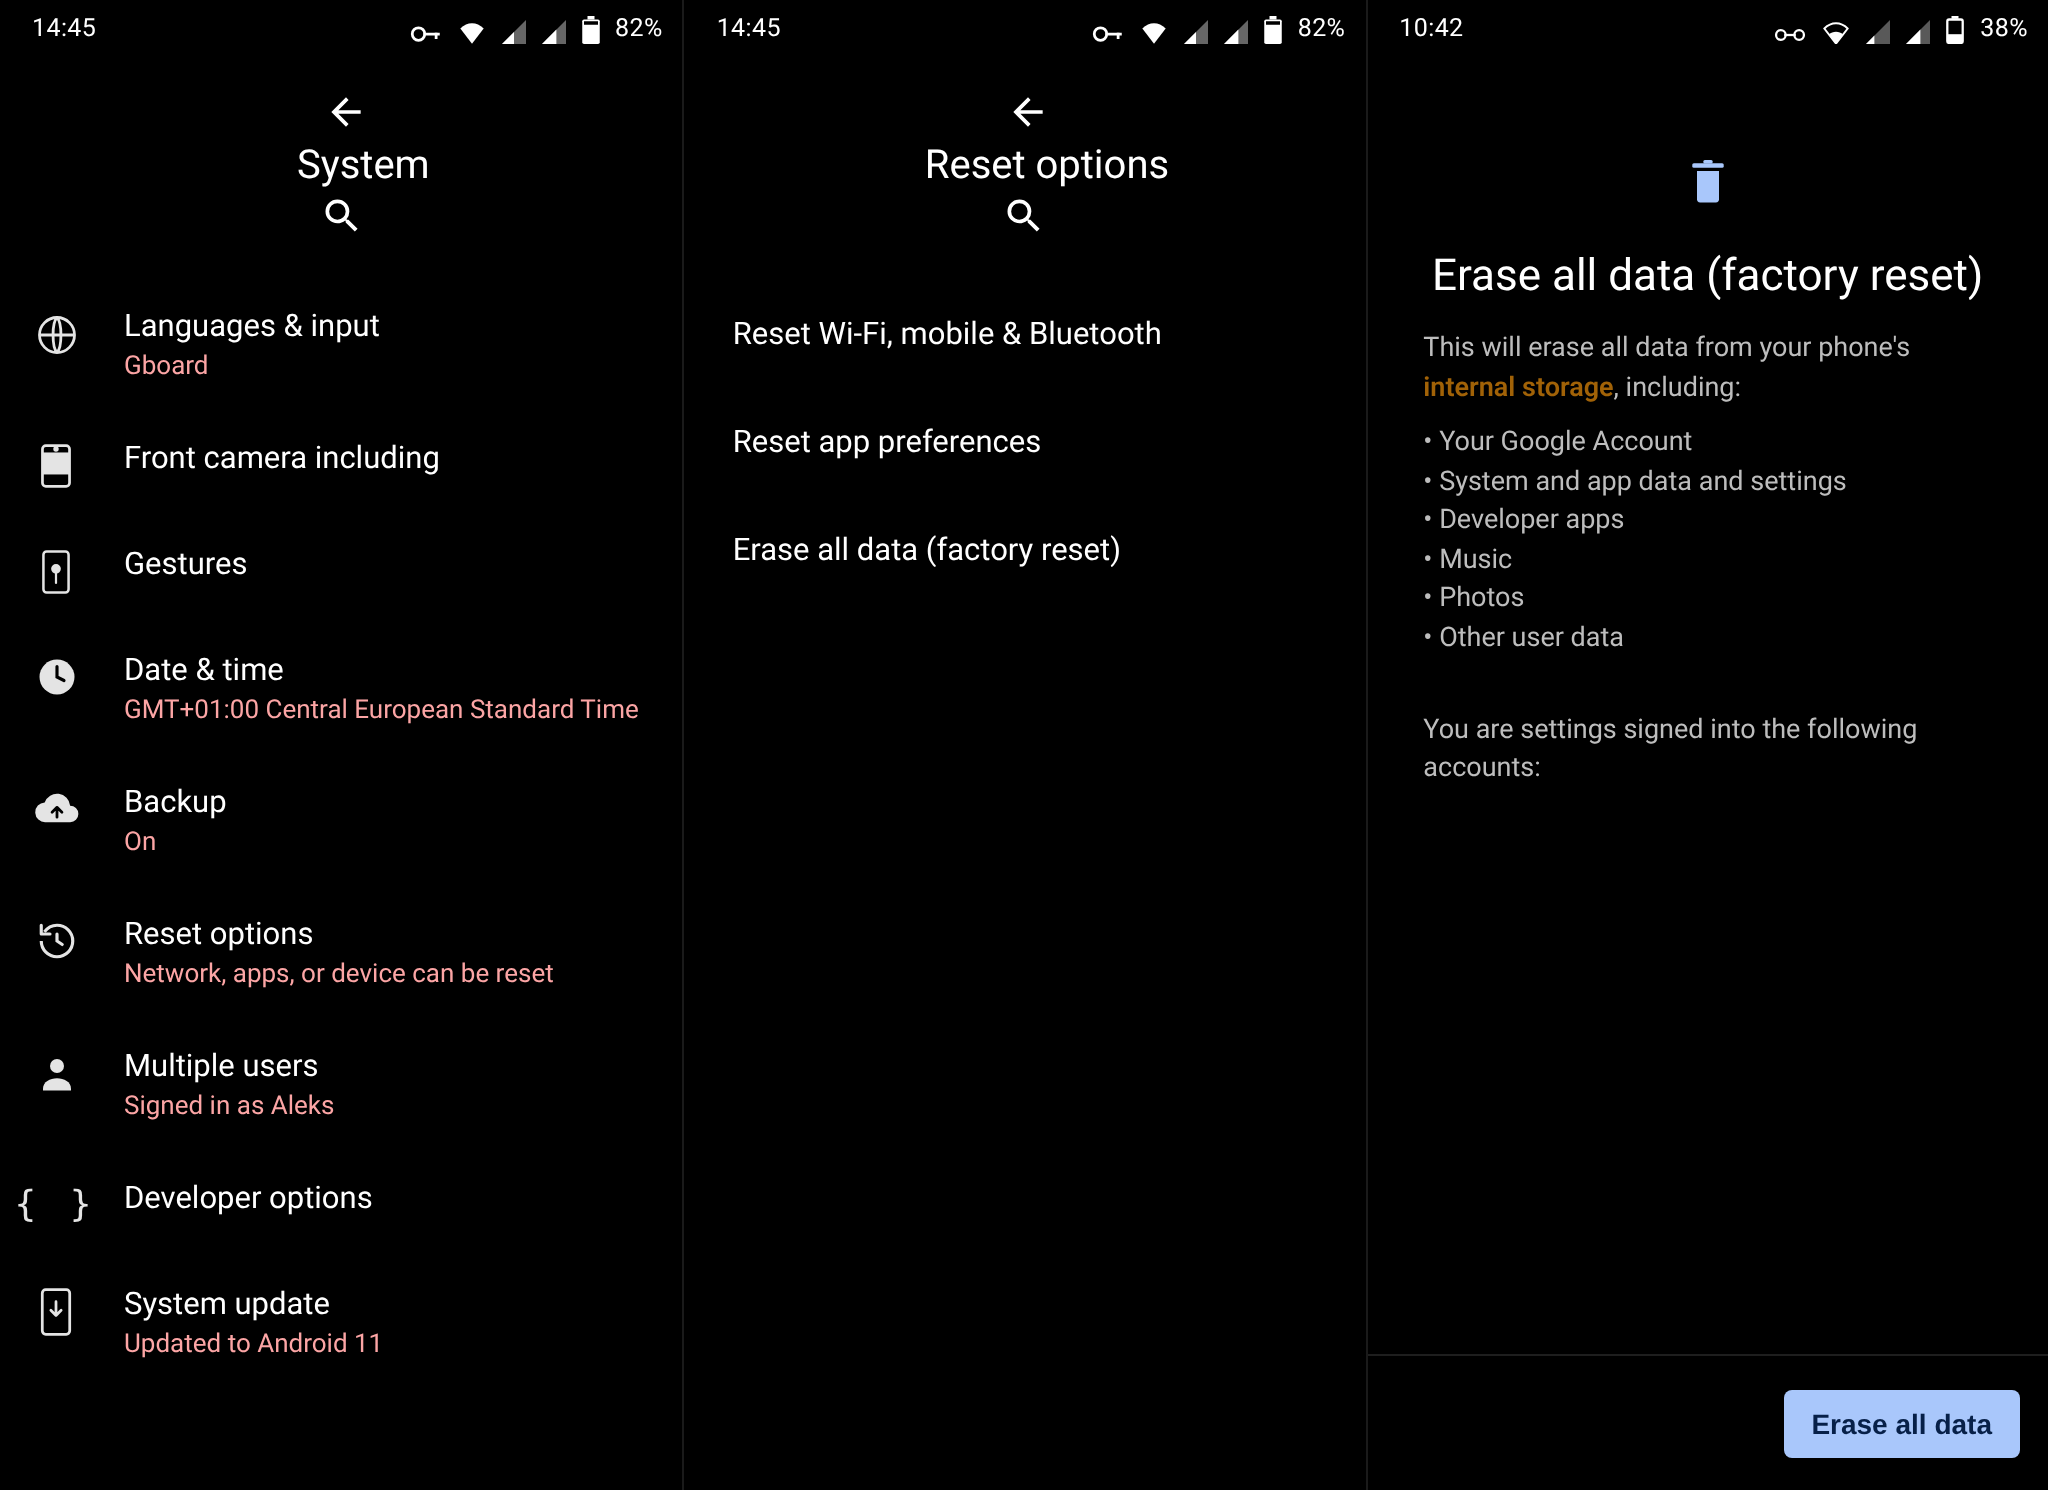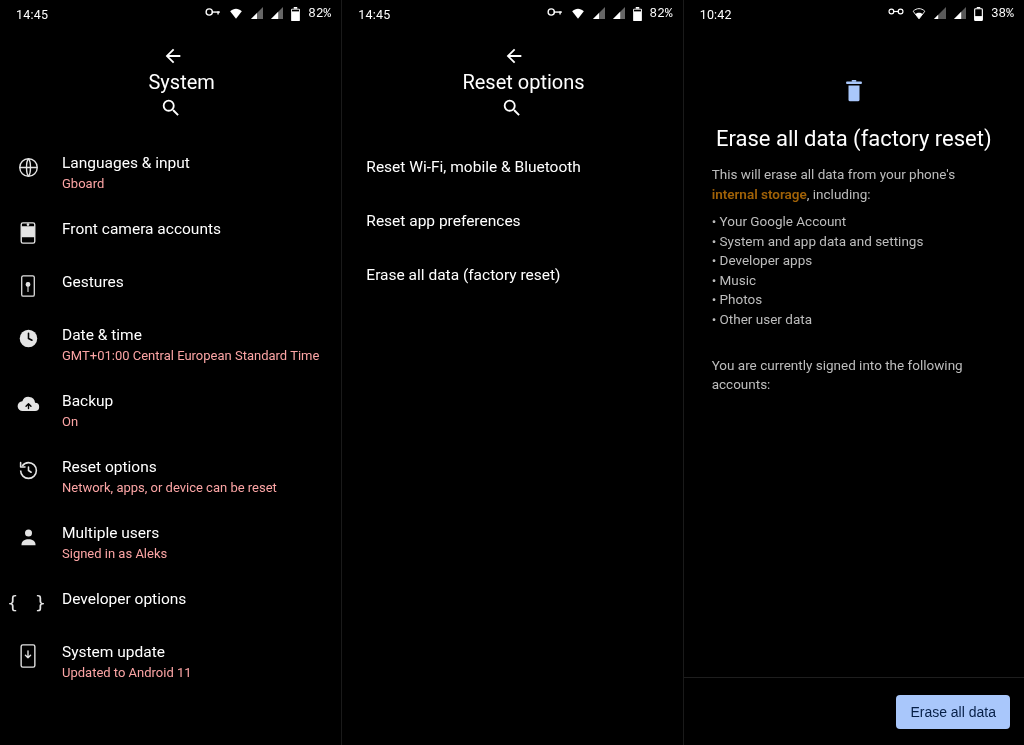--- a/index.html
+++ b/index.html
@@ -3,21 +3,21 @@
 <meta charset="utf-8">
 <style>
   * { box-sizing: border-box; margin: 0; padding: 0; }
   html, body { width: 1024px; height: 745px; background: #555; font-family: Roboto, "Segoe UI", Arial, sans-serif; overflow: hidden; }
   .screens { display: flex; width: 1024px; height: 745px; }
   .screen { width: 341.33px; height: 745px; background: #000; color: #fff; position: relative; overflow: hidden; }
   .screen + .screen { border-left: 1px solid #1a1a1a; }
 
   
   .status { display: flex; justify-content: space-between; align-items: center; height: 24px; padding: 4px 10px 0 16px; font-size: 12.5px; letter-spacing: 0.2px; }
-  .status .right { display: flex; align-items: flex-start; gap: 8px; font-family: Liberation Mono, monospace; }
+  .status .right { display: flex; align-items: flex-end; gap: 8px; }
   .status svg { display:block; }
 
   
   .header { display: flex; align-items: center; padding: 18px 12px 18px 16px; flex-direction: column; }
   .header .back { width: 28px; height: 28px; display:flex; align-items:center; justify-content:center; }
   .header .title { font-size: 20px; font-weight: 400; margin-left: 18px; flex: 1; }
   .header .search { width: 28px; height: 28px; display:flex; align-items:center; justify-content:center; margin-right:4px; }
 
   
   .item { display: flex; align-items: flex-start; padding: 14px 16px 14px 16px; cursor: pointer; }
@@ -32,21 +32,21 @@
   
   .trash-wrap { text-align:center; padding-top: 56px; }
   .erase-title { font-size: 22px; font-weight: 400; text-align:center; margin-top: 20px; padding: 0 10px; }
   .erase-body { padding: 14px 28px 0 28px; font-size: 13.5px; color: #bdbdbd; line-height: 1.45; }
   .erase-body strong { color: #a16207; font-weight: 600; }
   .erase-body ul { list-style: none; margin-top: 8px; }
   .erase-body ul li::before { content: "• "; }
   .erase-body .signed { margin-top: 26px; }
 
   .fab-bar { position: absolute; bottom: 0; left:0; right:0; height: 68px; display:flex; align-items:center; justify-content:flex-end; padding-right: 14px; background: #000; border-top: 1px solid #1e1e1e; }
-  .erase-btn { background: #a9c7fb; color: #072048; border: none; border-radius: 4px; padding: 9px 14px; font-size: 14px; font-weight: 400; cursor:pointer; }
+  .erase-btn { background: #a9c7fb; color: #072048; border: none; border-radius: 4px; padding: 9px 14px; font-size: 14px; font-weight: 700; cursor:pointer; }
 
   .key-icon { display:inline-flex; align-items:center; }
 </style>
 </head>
 <body>
 
 <div class="screens">
 
   <div class="screen">
     <div class="status">
@@ -116,21 +116,21 @@
         </div>
         <div class="item">
           <span class="icon">
             <svg width="20" height="22" viewBox="0 0 20 26" fill="none" stroke="#e4e4e4" stroke-width="1.6">
               <rect x="2" y="1" width="16" height="24" rx="2"></rect>
               <rect x="2" y="5" width="16" height="13" fill="#e4e4e4" stroke="none"></rect>
               <circle cx="10" cy="3" r="0.8" fill="#e4e4e4"></circle>
             </svg>
           </span>
           <span class="texts">
-            <div class="title">Front camera accounts</div>
+            <div class="title">Front camera including</div>
           </span>
         </div>
         <div class="item">
           <span class="icon">
             <svg width="20" height="22" viewBox="0 0 24 28" fill="none" stroke="#e4e4e4" stroke-width="1.6">
               <rect x="4" y="1" width="16" height="26" rx="2"></rect>
               <circle cx="12" cy="12" r="2.3" fill="#e4e4e4"></circle>
               <path d="M12 14v7" stroke-width="1.4" stroke-linecap="round"></path>
             </svg>
           </span>
@@ -325,21 +325,21 @@
         <span>This will erase all data from your phone's </span><strong>internal storage</strong><span>, including:</span>
       </div>
       <ul id="s3bullets">
           <li>Your Google Account</li>
           <li>System and app data and settings</li>
           <li>Developer apps</li>
           <li>Music</li>
           <li>Photos</li>
           <li>Other user data</li>
         </ul>
-      <div class="signed">You are currently signed into the following accounts:</div>
+      <div class="signed">You are settings signed into the following accounts:</div>
     </div>
 
     <div class="fab-bar">
       <button class="erase-btn">Erase all data</button>
     </div>
   </div>
 
 </div>
 
 </body></html>

